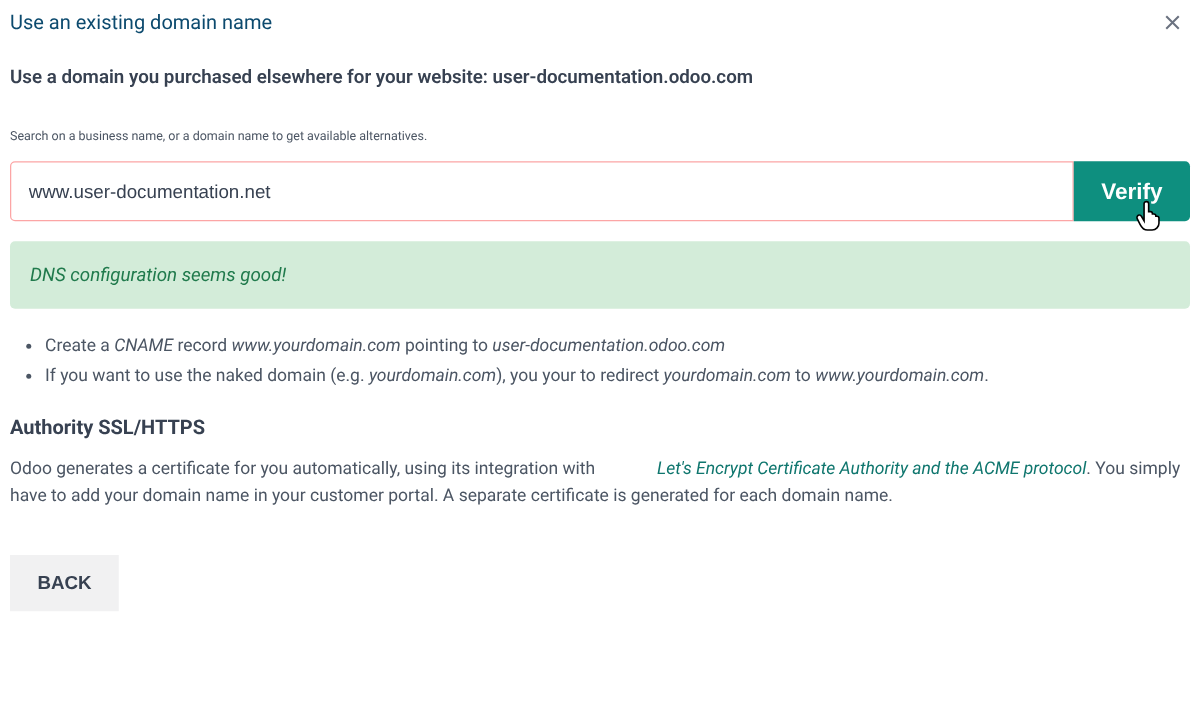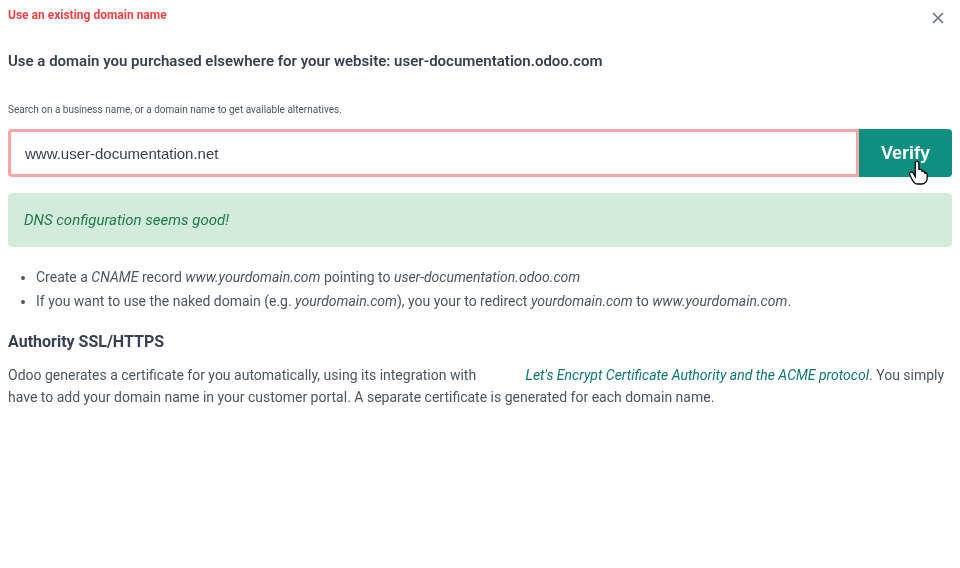--- a/index.html
+++ b/index.html
@@ -11,23 +11,23 @@
       height: 568px;
       padding: 8px;
     }
     .modal-header {
       display: flex;
       justify-content: space-between;
       align-items: flex-start;
       margin-bottom: 20px;
     }
     .modal-title {
-      font-size: 12px;
-      font-weight: 700;
-      color: #ef4444;
+      font-size: 16px;
+      font-weight: 400;
+      color: #0c4a6e;
     }
     .close-icon {
       cursor: pointer;
       color: #6b7280;
       padding: 0 4px;
     }
     .close-icon svg { width: 20px; height: 20px; stroke: #6b7280; stroke-width: 2; }
     .subtitle {
       font-size: 15px;
       font-weight: 600;
@@ -39,21 +39,21 @@
       color: #4b5563;
       margin-bottom: 14px;
     }
     .search-row {
       display: flex;
       margin-bottom: 16px;
     }
     .search-input {
       flex: 1;
       height: 48px;
-      border: 3px solid #fca5a5;
+      border: 1px solid #fca5a5;
       border-radius: 4px 0 0 4px;
       padding: 0 14px;
       font-size: 15px;
       color: #374151;
       outline: none;
     }
     .verify-btn {
       height: 48px;
       padding: 0 22px;
       background: #0e8f7f;
@@ -163,13 +163,14 @@
     <li><span>Create a </span><em>CNAME</em><span> record </span><em>www.yourdomain.com</em><span> pointing to </span><em>user-documentation.odoo.com</em></li>
     <li><span>If you want to use the naked domain (e.g. </span><em>yourdomain.com</em><span>), you your to redirect </span><em>yourdomain.com</em><span> to </span><em>www.yourdomain.com</em><span>.</span></li>
   </ul>
 </div>
 
 <div class="ssl-heading">Authority SSL/HTTPS</div>
 
 <div class="ssl-text"><span>Odoo generates a certificate for you automatically, using its integration with </span><a href="#">Let's Encrypt Certificate Authority and the ACME protocol</a><span>. You simply have to add your domain name in your customer portal. A separate certificate is generated for each domain name.</span></div>
 
 <div class="footer-btns">
+  <button class="back-btn">BACK</button>
 </div>
 
 </body></html>

